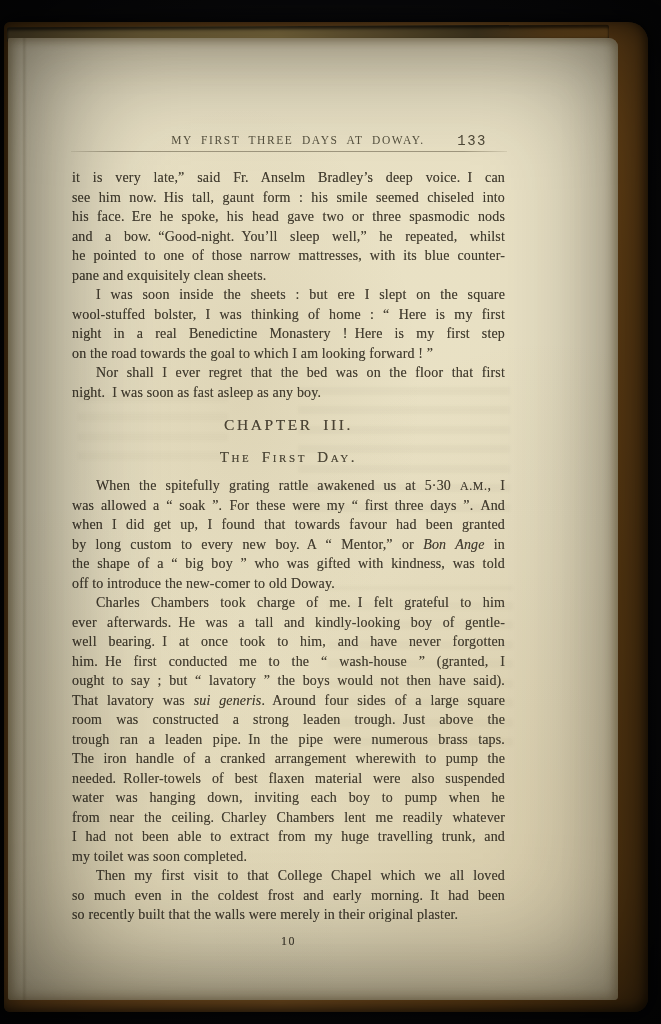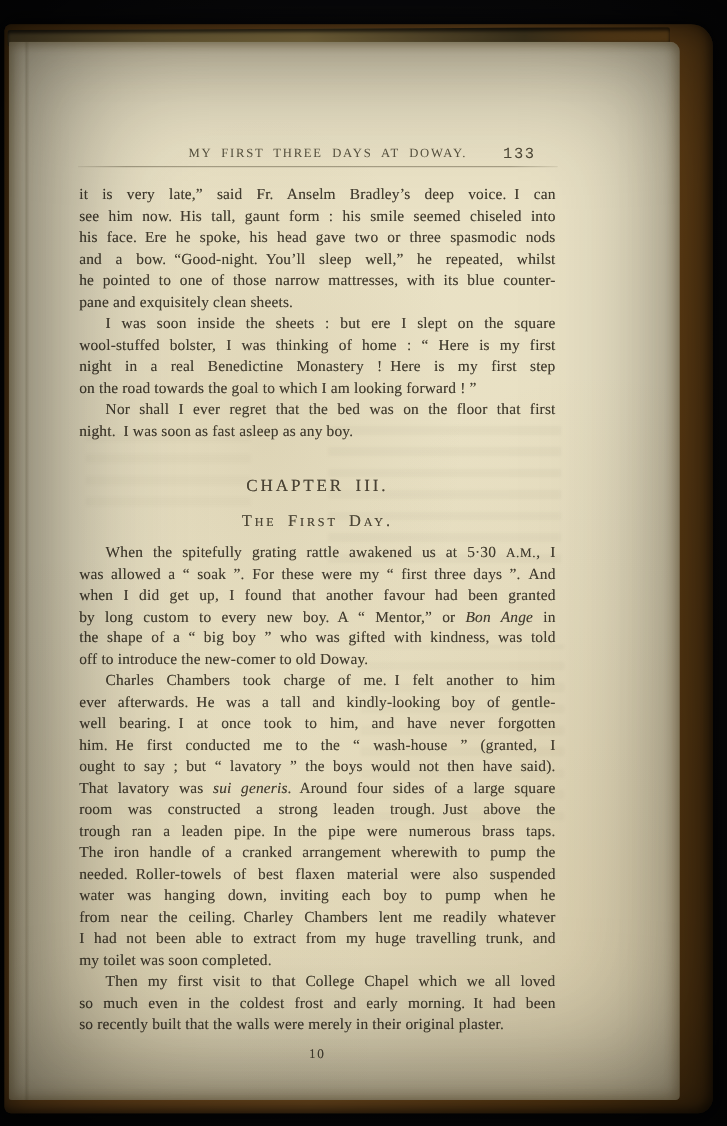--- a/index.html
+++ b/index.html
@@ -77,21 +77,21 @@
     color:#433d30;
     text-shadow:0 0 .4px rgba(64,58,46,.55);
   }
   .line {
     height:19.5px; text-align:justify; text-align-last:justify;
   }
   .line.last { text-align-last:left; }
   .line.indent { text-indent:24px; }
   .sc { font-size:.85em; letter-spacing:.6px; }
   .chapter {
-    margin-top:30px; height:25px; text-align:center;
+    margin-top:13px; height:25px; text-align:center;
     font-size:15.5px; letter-spacing:2.6px; word-spacing:4px; color:#4a4334;
   }
   .section {
     margin-top:8px; height:23px; text-align:center;
     font-variant:small-caps; font-size:15px; letter-spacing:2.6px; word-spacing:4px; color:#4c4636;
   }
   .para4gap { margin-top:5px; }
   .signature {
     margin-top:7px; text-align:center;
     font-size:12px; letter-spacing:1.5px; color:#4a4436;
@@ -133,27 +133,27 @@
         </div>
         <div class="para">
           <div class="line indent">Nor shall I ever regret that the bed was on the floor that first</div>
           <div class="line last">night. I was soon as fast asleep as any boy.</div>
         </div>
         <div class="chapter">CHAPTER III.</div>
         <div class="section">The First Day.</div>
         <div class="para para4gap">
           <div class="line indent">When the spitefully grating rattle awakened us at 5·30 <span class="sc">A.M.</span>, I</div>
           <div class="line">was allowed a “ soak ”. For these were my “ first three days ”. And</div>
-          <div class="line">when I did get up, I found that another favour had been granted</div>
+          <div class="line">when I did get up, I found that towards favour had been granted</div>
           <div class="line">by long custom to every new boy. A “ Mentor,” or <i>Bon Ange</i> in</div>
           <div class="line">the shape of a “ big boy ” who was gifted with kindness, was told</div>
           <div class="line last">off to introduce the new-comer to old Doway.</div>
         </div>
         <div class="para">
-          <div class="line indent">Charles Chambers took charge of me. I felt another to him</div>
+          <div class="line indent">Charles Chambers took charge of me. I felt grateful to him</div>
           <div class="line">ever afterwards. He was a tall and kindly-looking boy of gentle-</div>
           <div class="line">well bearing. I at once took to him, and have never forgotten</div>
           <div class="line">him. He first conducted me to the “ wash-house ” (granted, I</div>
           <div class="line">ought to say ; but “ lavatory ” the boys would not then have said).</div>
           <div class="line">That lavatory was <i>sui generis</i>. Around four sides of a large square</div>
           <div class="line">room was constructed a strong leaden trough. Just above the</div>
           <div class="line">trough ran a leaden pipe. In the pipe were numerous brass taps.</div>
           <div class="line">The iron handle of a cranked arrangement wherewith to pump the</div>
           <div class="line">needed. Roller-towels of best flaxen material were also suspended</div>
           <div class="line">water was hanging down, inviting each boy to pump when he</div>

